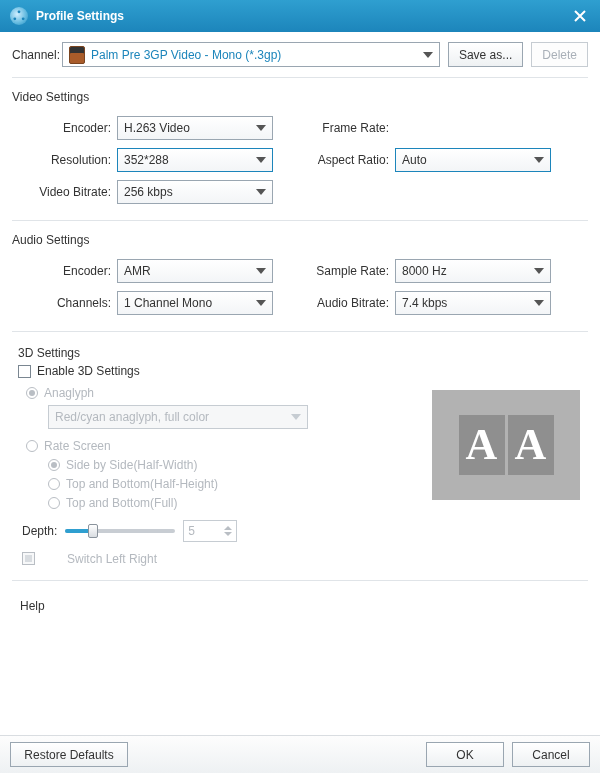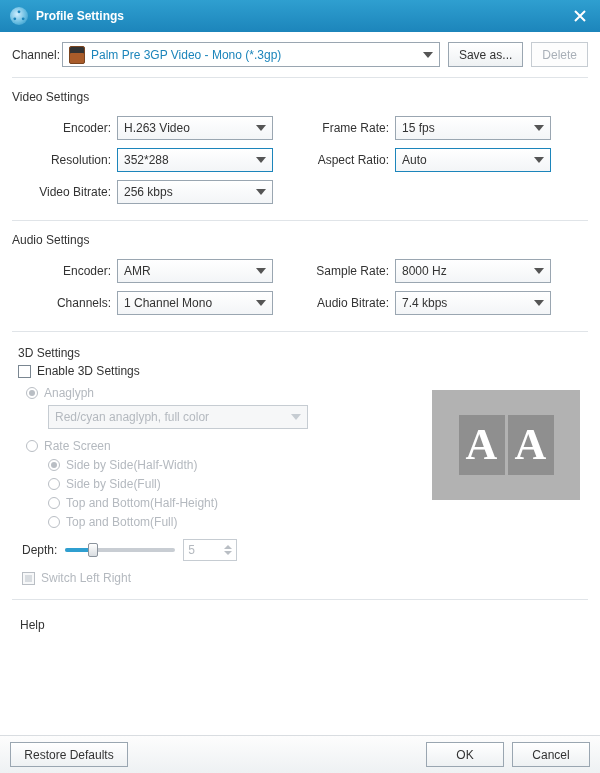--- a/index.html
+++ b/index.html
@@ -47,21 +47,21 @@
 .preview .A { width: 46px; height: 60px; background: #8f8f8f; color: #fff; font: bold 44px/60px Georgia, serif; text-align: center; }
 .depthrow { display: flex; align-items: center; margin: 10px 0 4px 10px; }
 .slider { width: 110px; height: 4px; background: #c8cdd3; position: relative; margin: 0 8px; border-radius:2px; }
 .slider .fill { position: absolute; left: 0; top: 0; height: 100%; width: 25%; background: #2f9fd0; border-radius:2px; }
 .slider .thumb { position: absolute; top: -5px; left: 25%; width: 10px; height: 14px; background: linear-gradient(#fff,#d9dde1); border: 1px solid #8a939c; border-radius: 2px; transform: translateX(-50%); }
 .spin { width: 54px; height: 22px; border: 1px solid #c6ccd2; display: flex; align-items: center; padding: 0 4px; color: #b4b9bf; background:#fff; }
 .spin .arrs { margin-left: auto; display:flex; flex-direction:column; gap:2px;}
 .arrs .up,.arrs .down{width:0;height:0;border-left:4px solid transparent;border-right:4px solid transparent;}
 .arrs .up{border-bottom:4px solid #b9bec4;}
 .arrs .down{border-top:4px solid #b9bec4;}
-.switchrow { display:flex; align-items:center; margin: 10px 0 0 10px; }
+.switchrow { display:flex; align-items:flex-start; margin: 10px 0 0 10px; gap: 26px; }
 .sqbox { width: 13px; height: 13px; border: 1px solid #b9bec4; margin-right: 6px; background:#f7f8f9; position:relative;}
 .sqbox::after{content:"";position:absolute;inset:2px;background:#d8dce0;}
 .link { color: #1c85bb; text-decoration: underline; margin-left: auto; cursor: pointer; }
 .helpbox { margin-top: 18px; }
 .helpbox .ht { margin: 0 0 6px 8px; color:#333;}
 .helpbox .hm { margin-left: 8px; color:#333;}
 .footer { height: 38px; border-top: 1px solid #d9dde1; background: linear-gradient(#fdfdfd,#eef1f3); display: flex; align-items: center; padding: 0 10px; }
 .footer .spacer { flex: 1; }
 .footer .btn { min-width: 78px; text-align: center; }
 .footer .btn.restore{min-width:118px;margin-left:0;}
@@ -108,24 +108,20 @@
     <div class="group-body grid2">
       <div class="cell">
           <span class="flabel">Encoder:</span>
         <div class="combo">
             <span class="val">H.263 Video</span>
             <span class="tri"></span>
           </div>
         </div>
       <div class="cell right">
           <span class="flabel">Frame Rate:</span>
-        <div class="combo">
-            <span class="val">15 fps</span>
-            <span class="tri"></span>
-          </div>
         </div>
       <div class="cell">
           <span class="flabel">Resolution:</span>
         <div class="combo hot">
             <span class="val">352*288</span>
             <span class="tri"></span>
           </div>
         </div>
       <div class="cell right">
           <span class="flabel">Aspect Ratio:</span>
@@ -207,24 +203,20 @@
         <span class="radio"></span>
         <span>Rate Screen</span>
       </div>
     <div class="sub">
       <div class="radline disabled">
           <span class="radio sel"></span>
           <span>Side by Side(Half-Width)</span>
         </div>
       <div class="radline disabled">
           <span class="radio"></span>
-          <span>Side by Side(Full)</span>
-        </div>
-      <div class="radline disabled">
-          <span class="radio"></span>
           <span>Top and Bottom(Half-Height)</span>
         </div>
       <div class="radline disabled">
           <span class="radio"></span>
           <span>Top and Bottom(Full)</span>
         </div>
     </div>
 
     <div class="depthrow">
       <span>Depth:</span>

